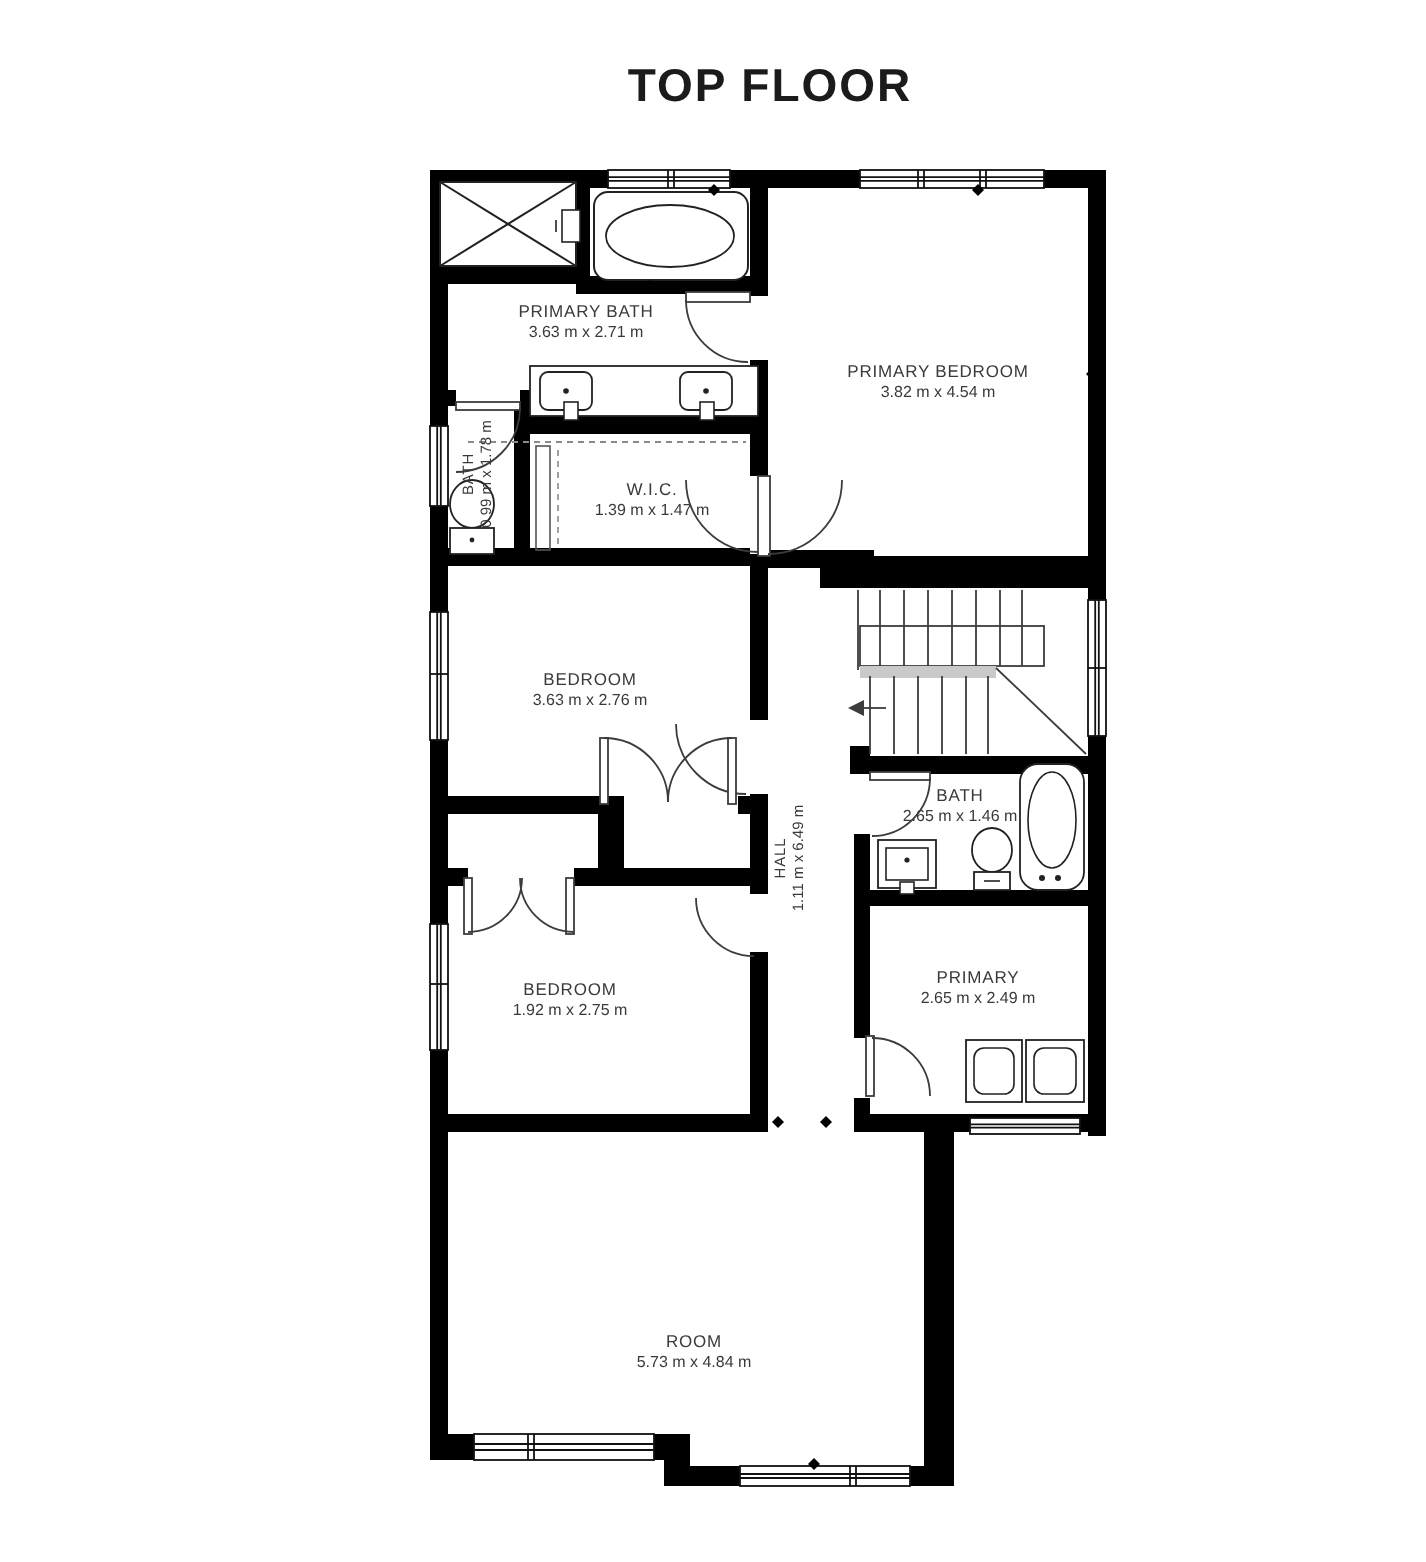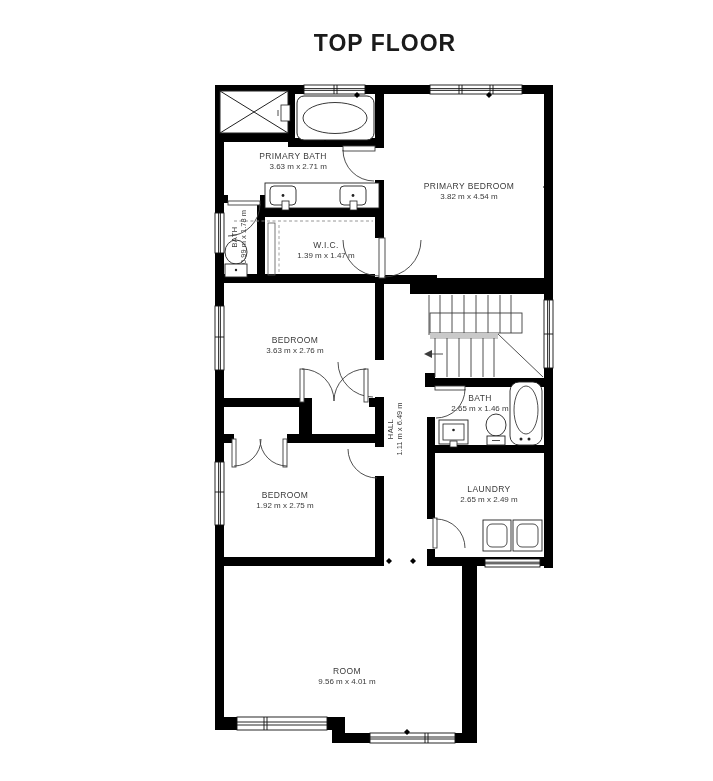--- a/index.html
+++ b/index.html
@@ -274,21 +274,21 @@
       <path d="M 357 558 l 3 3 l -3 3 l -3 -3 z"></path>
       <path d="M 381 558 l 3 3 l -3 3 l -3 -3 z"></path>
       <path d="M 417 447 l 3 3 l -3 3 l -3 -3 z"></path>
       <path d="M 437 634 l 3 3 l -3 3 l -3 -3 z"></path>
       <path d="M 187 265 l 3 3 l -3 3 l -3 -3 z"></path>
       <path d="M 187 634 l 3 3 l -3 3 l -3 -3 z"></path>
       <path d="M 375 729 l 3 3 l -3 3 l -3 -3 z"></path>
     </g>
   </svg>
 
-  <div class="room-label" style="left:261px;top:161px;text-align:right;">
+  <div class="room-label" style="left:261px;top:161px;">
     <span class="rname">PRIMARY BATH</span>
     <span class="rdims">3.63 m x 2.71 m</span>
   </div>
 
   <div class="room-label" style="left:437px;top:191px;">
     <span class="rname">PRIMARY BEDROOM</span>
     <span class="rdims">3.82 m x 4.54 m</span>
   </div>
 
   <div class="room-label vertical small" style="left:207px;top:237px;">
@@ -315,22 +315,22 @@
     <span class="rname">BATH</span>
     <span class="rdims">2.65 m x 1.46 m</span>
   </div>
 
   <div class="room-label" style="left:253px;top:500px;">
     <span class="rname">BEDROOM</span>
     <span class="rdims">1.92 m x 2.75 m</span>
   </div>
 
   <div class="room-label" style="left:457px;top:494px;">
-    <span class="rname">LAUNDRY</span>
+    <span class="rname">PRIMARY</span>
     <span class="rdims">2.65 m x 2.49 m</span>
   </div>
 
   <div class="room-label" style="left:315px;top:676px;">
     <span class="rname">ROOM</span>
-    <span class="rdims">9.56 m x 4.01 m</span>
+    <span class="rdims">5.73 m x 4.84 m</span>
   </div>
 
 </div>
 
 </body></html>

